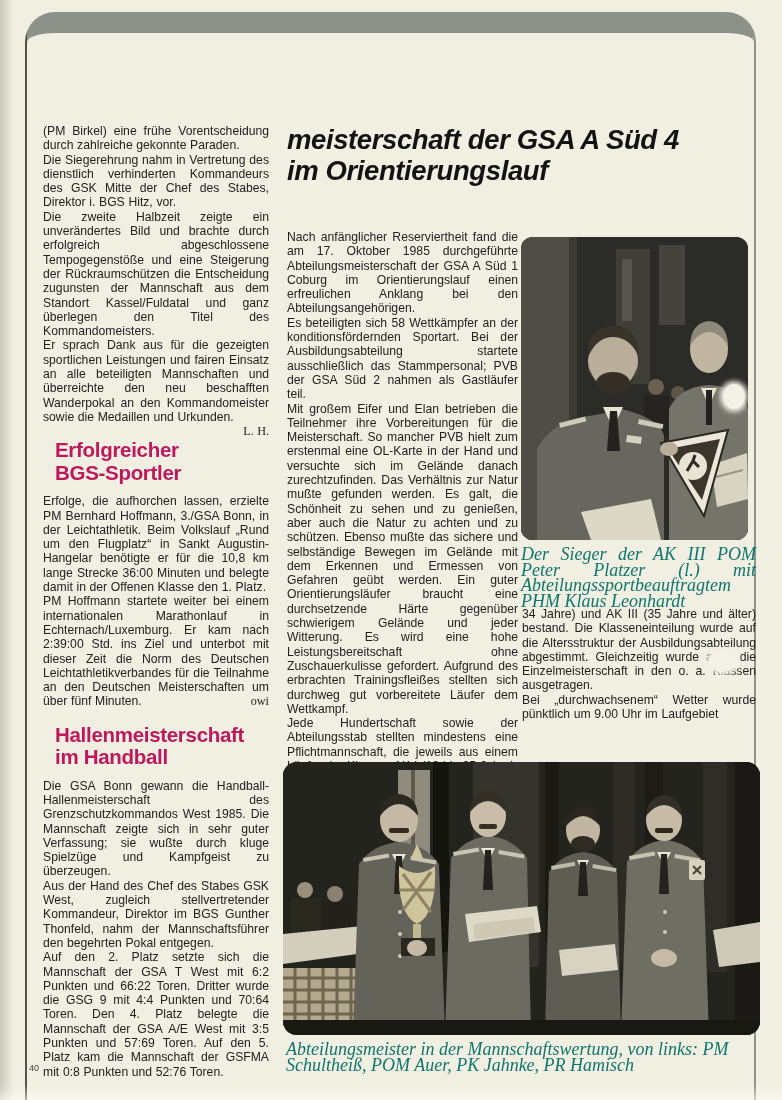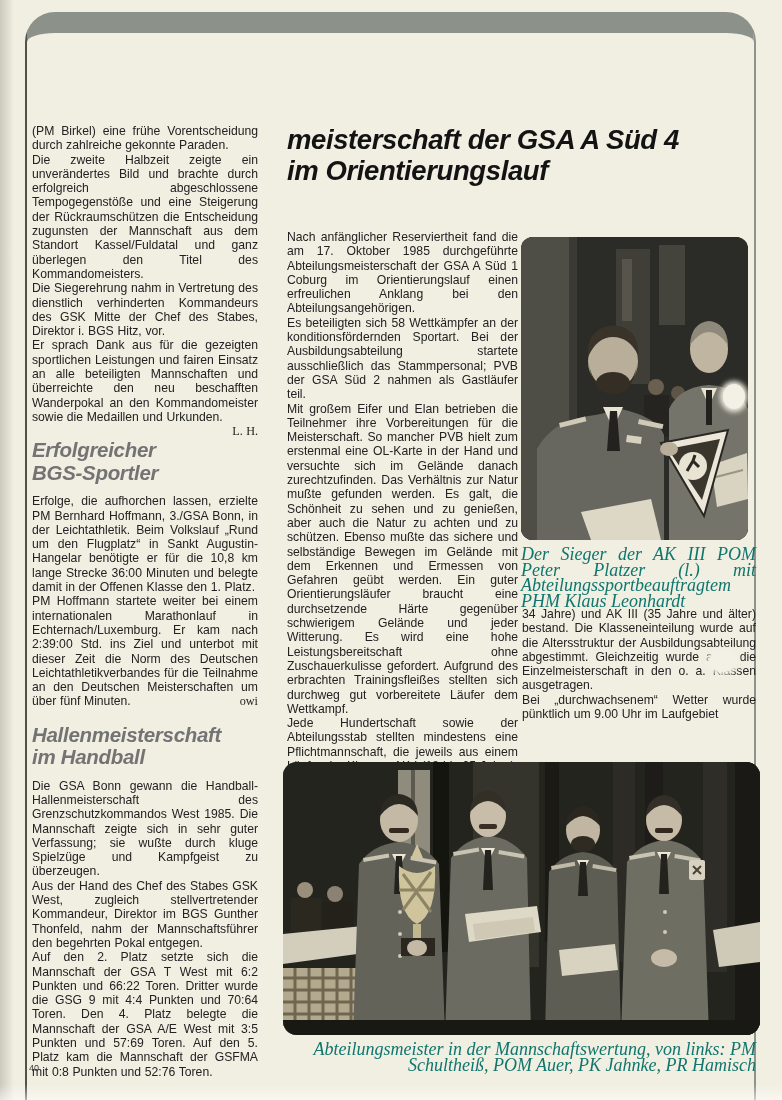--- a/index.html
+++ b/index.html
@@ -23,62 +23,62 @@
     border-left:2px solid #52524b;
     border-right:2px solid #8f938b;
     border-radius:30px 30px 0 0;
   }
 
   .col{position:absolute;}
   .body-text p{margin:0;font-size:12.2px;line-height:14.3px;text-align:justify;
     hyphens:auto;-webkit-hyphens:auto;word-spacing:.02em;color:#222;}
   .byline{float:right;padding-left:10px;font-family:Liberation Serif, serif;}
 
-  .left-col{left:32px;top:124px;width:226px;}
-  .article-heading{font-weight:bold;font-style:italic;font-size:20.5px;line-height:22.5px;
-    letter-spacing:-.3px;color:#737373;margin:15px 0 10px;}
+  .left-col{left:43px;top:124px;width:226px;}
+  .article-heading{font-weight:bold;font-size:20.5px;line-height:22.5px;
+    letter-spacing:-.3px;color:#be185d;margin:15px 12px 10px;}
   .article-heading span{display:block;white-space:nowrap;}
 
   .headline{left:287px;top:124px;width:472px;font-weight:bold;font-style:italic;
     font-size:27.5px;line-height:31px;letter-spacing:-.4px;color:#131313;}
   .headline span{display:block;white-space:nowrap;}
 
   .mid-col{left:287px;top:230px;width:231px;}
   .right-col{left:522px;top:607px;width:234px;}
 
   .photo{position:absolute;overflow:hidden;background:#23231f;}
   .photo svg{display:block;width:100%;height:100%;}
   .photo1{left:521px;top:237px;width:227px;height:303px;border-radius:12px;}
   .photo2{left:283px;top:762px;width:477px;height:273px;border-radius:14px;}
 
   .caption{position:absolute;font-style:italic;font-size:18px;line-height:15.6px;color:#0f766e;font-family:Liberation Serif, serif;}
   .caption1{left:521px;top:547px;width:235px;text-align:justify;}
-  .caption2{left:286px;top:1042px;width:470px;text-align:right;}
+  .caption2{left:286px;top:1042px;width:470px;}
 
   .page-number{position:absolute;left:29px;top:1063px;font-size:9px;color:#3a3a36;}
 
   
   .blob{position:absolute;background:#f3f0e5;border-radius:50%;z-index:4;
     box-shadow:0 0 5px 3px rgba(243,240,229,.95);}
   .blob1{left:723px;top:384px;width:22px;height:25px;}
   .blob2{left:709px;top:651px;width:27px;height:21px;}
 </style>
 </head>
 <body>
 
 <div class="frame"></div>
 
 <div class="col left-col body-text">
 
   <div>
     <div>
 
     <p>(PM Birkel) eine frühe Vorentscheidung durch zahlreiche gekonnte Paraden.</p>
+        <p>Die Siegerehrung nahm in Vertretung des dienstlich verhinderten Kommandeurs des GSK Mitte der Chef des Stabes, Direktor i. BGS Hitz, vor.</p>
         <p>Die zweite Halbzeit zeigte ein unverändertes Bild und brachte durch erfolgreich abgeschlossene Tempogegenstöße und eine Steigerung der Rückraumschützen die Entscheidung zugunsten der Mannschaft aus dem Standort Kassel/Fuldatal und ganz überlegen den Titel des Kommandomeisters.</p>
-        <p>Die Siegerehrung nahm in Vertretung des dienstlich verhinderten Kommandeurs des GSK Mitte der Chef des Stabes, Direktor i. BGS Hitz, vor.</p>
       </div>
     <p><span>Er sprach Dank aus für die gezeigten sportlichen Leistungen und fairen Einsatz an alle beteiligten Mannschaften und überreichte den neu beschafften Wanderpokal an den Kommandomeister sowie die Medaillen und Urkunden.</span><span class="byline">L. H.</span></p>
   </div>
 
   <div>
     <div class="article-heading">
 
     <span>Erfolgreicher</span>
         <span>BGS-Sportler</span>
       </div>

